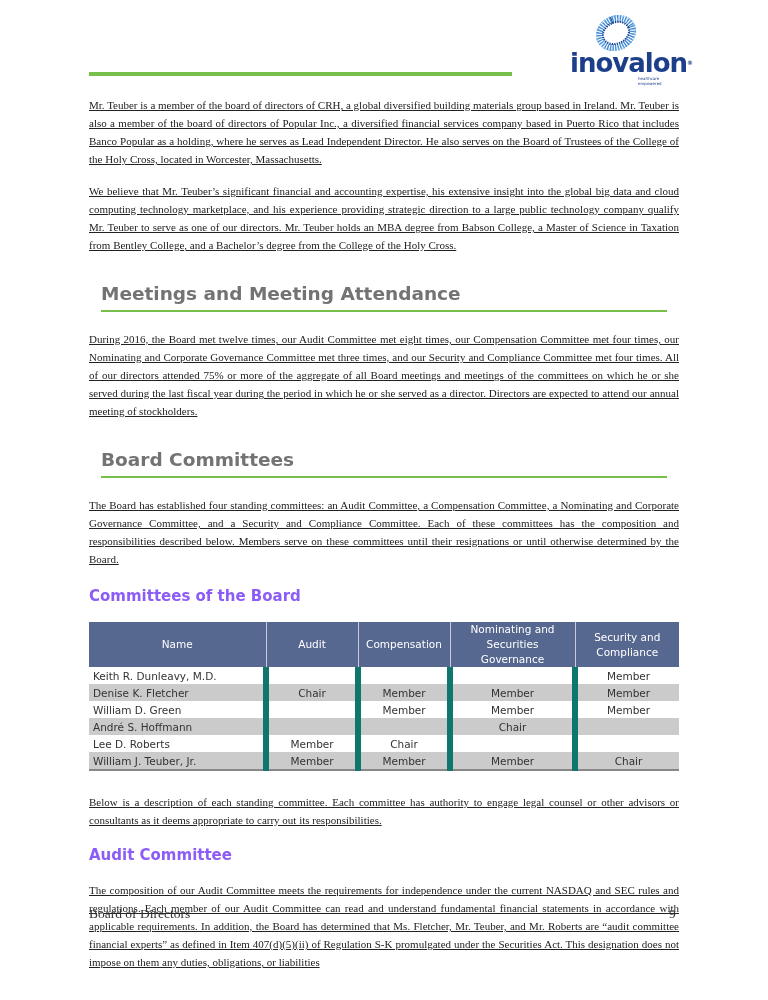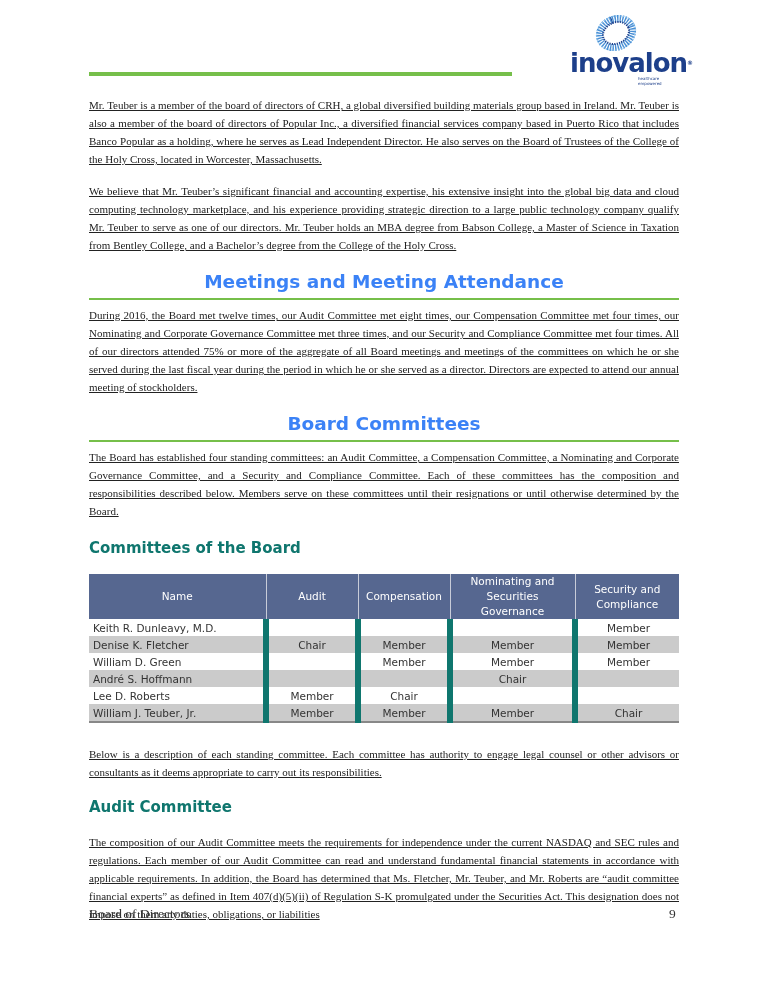--- a/index.html
+++ b/index.html
@@ -6,22 +6,22 @@
   body { width: 768px; height: 1000px; position: relative; overflow: hidden; font-family: "Liberation Serif", serif; color: #222; }
   .topbar { position: absolute; left: 89px; top: 72px; width: 423px; height: 4px; background: #76bf4a; }
   .logo { position: absolute; left: 560px; top: 14px; width: 120px; height: 66px; }
   .logo-ring { position: absolute; left: 32px; top: 0; width: 48px; height: 38px; }
   .logo-word { position: absolute; left: 10px; top: 36px; font-family: "DejaVu Sans", sans-serif; font-weight: bold; font-size: 26px; letter-spacing: -1px; color: #1d3f8a; line-height: 26px; }
   .logo-word .reg { font-size: 6px; vertical-align: top; }
   .logo-tag { position: absolute; left: 78px; top: 62px; font-family: "DejaVu Sans", sans-serif; font-size: 4px; color: #1d3f8a; }
   .content { position: absolute; left: 89px; top: 96px; width: 590px; }
   p.body { margin: 0; font-size: 11px; line-height: 18px; text-align: justify; color: #222; text-decoration: underline; }
   .gap-s { height: 14px; }
-  h1.sec { margin: 0; font-family: "DejaVu Sans", sans-serif; font-weight: bold; font-size: 18.5px; color: #3b82f6; line-height: 24px; padding-bottom: 4px; border-bottom: 2px solid #76bf4a; text-align: center; }
-  h2.sub { margin: 0; font-family: "DejaVu Sans", sans-serif; font-weight: bold; font-size: 15px; color: #0f766e; line-height: 20px; }
+  h1.sec { margin: 12px; font-family: "DejaVu Sans", sans-serif; font-weight: bold; font-size: 18.5px; color: #737373; line-height: 24px; padding-bottom: 4px; border-bottom: 2px solid #76bf4a; }
+  h2.sub { margin: 0; font-family: "DejaVu Sans", sans-serif; font-weight: bold; font-size: 15px; color: #8b5cf6; line-height: 20px; }
   table.cmt { width: 590px; border-collapse: collapse; font-family: "DejaVu Sans", sans-serif; font-size: 10.5px; color: #333; }
   table.cmt th { background: #566790; color: #fff; font-weight: normal; height: 33px; padding: 0 4px; line-height: 15px; text-align: center; border-right: 1px solid #c8ccd8; }
   table.cmt th:last-child { border-right: none; }
   table.cmt td { height: 17px; text-align: center; padding: 0 4px; border-right: 6px solid #0f766e; }
   table.cmt td:first-child { text-align: left; padding-left: 4px; }
   table.cmt td:last-child { border-right: none; }
   table.cmt tr.shade td { background: #cbcbcb; }
   table.cmt tr:last-child td { border-bottom: 2px solid #888; }
   .footer-left { position: absolute; left: 89px; top: 906px; font-size: 13.5px; color: #333; }
   .footer-right { position: absolute; left: 669px; top: 906px; font-size: 13.5px; color: #333; }

